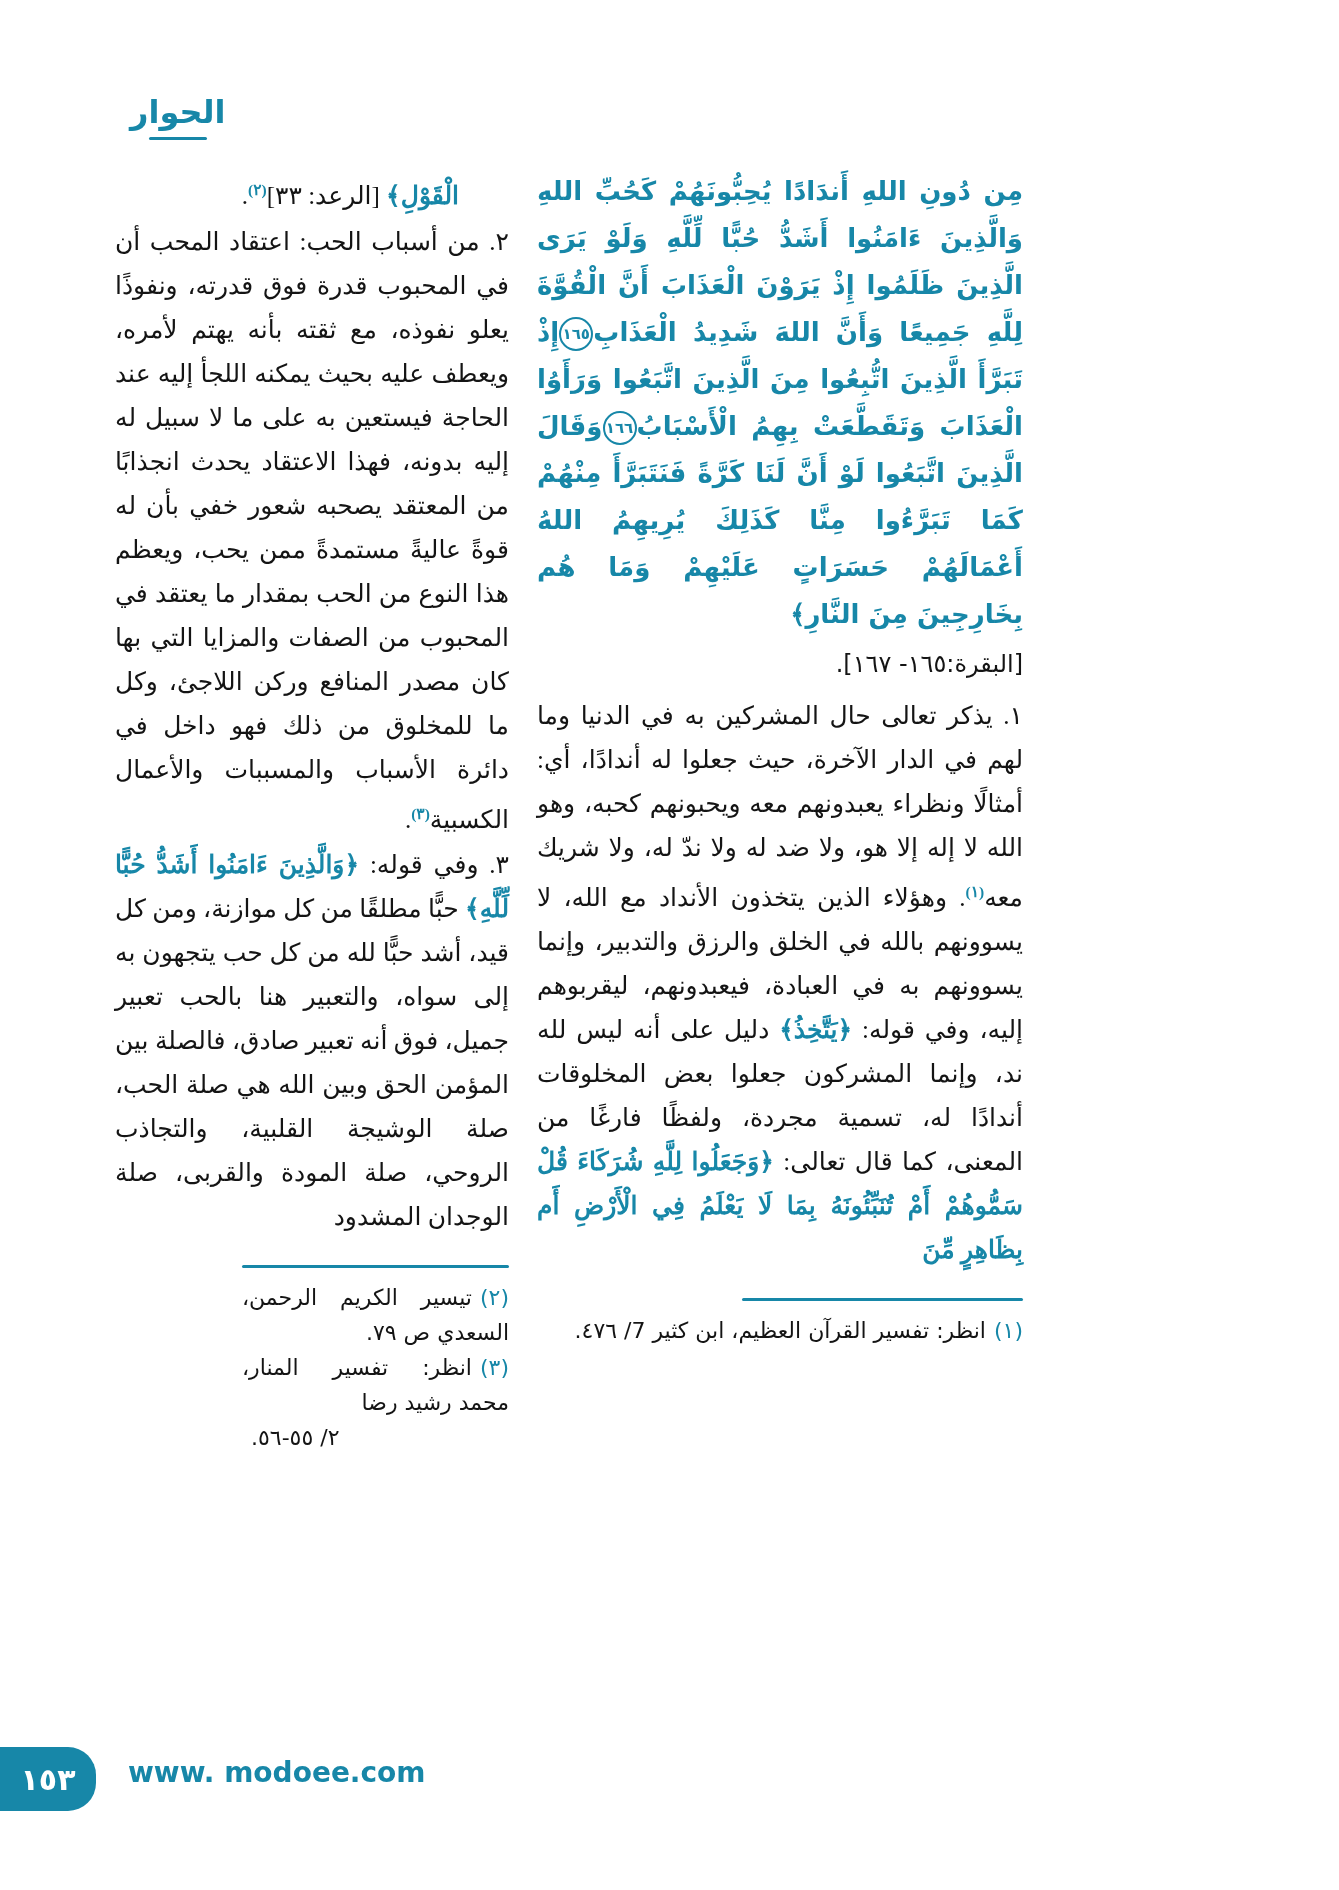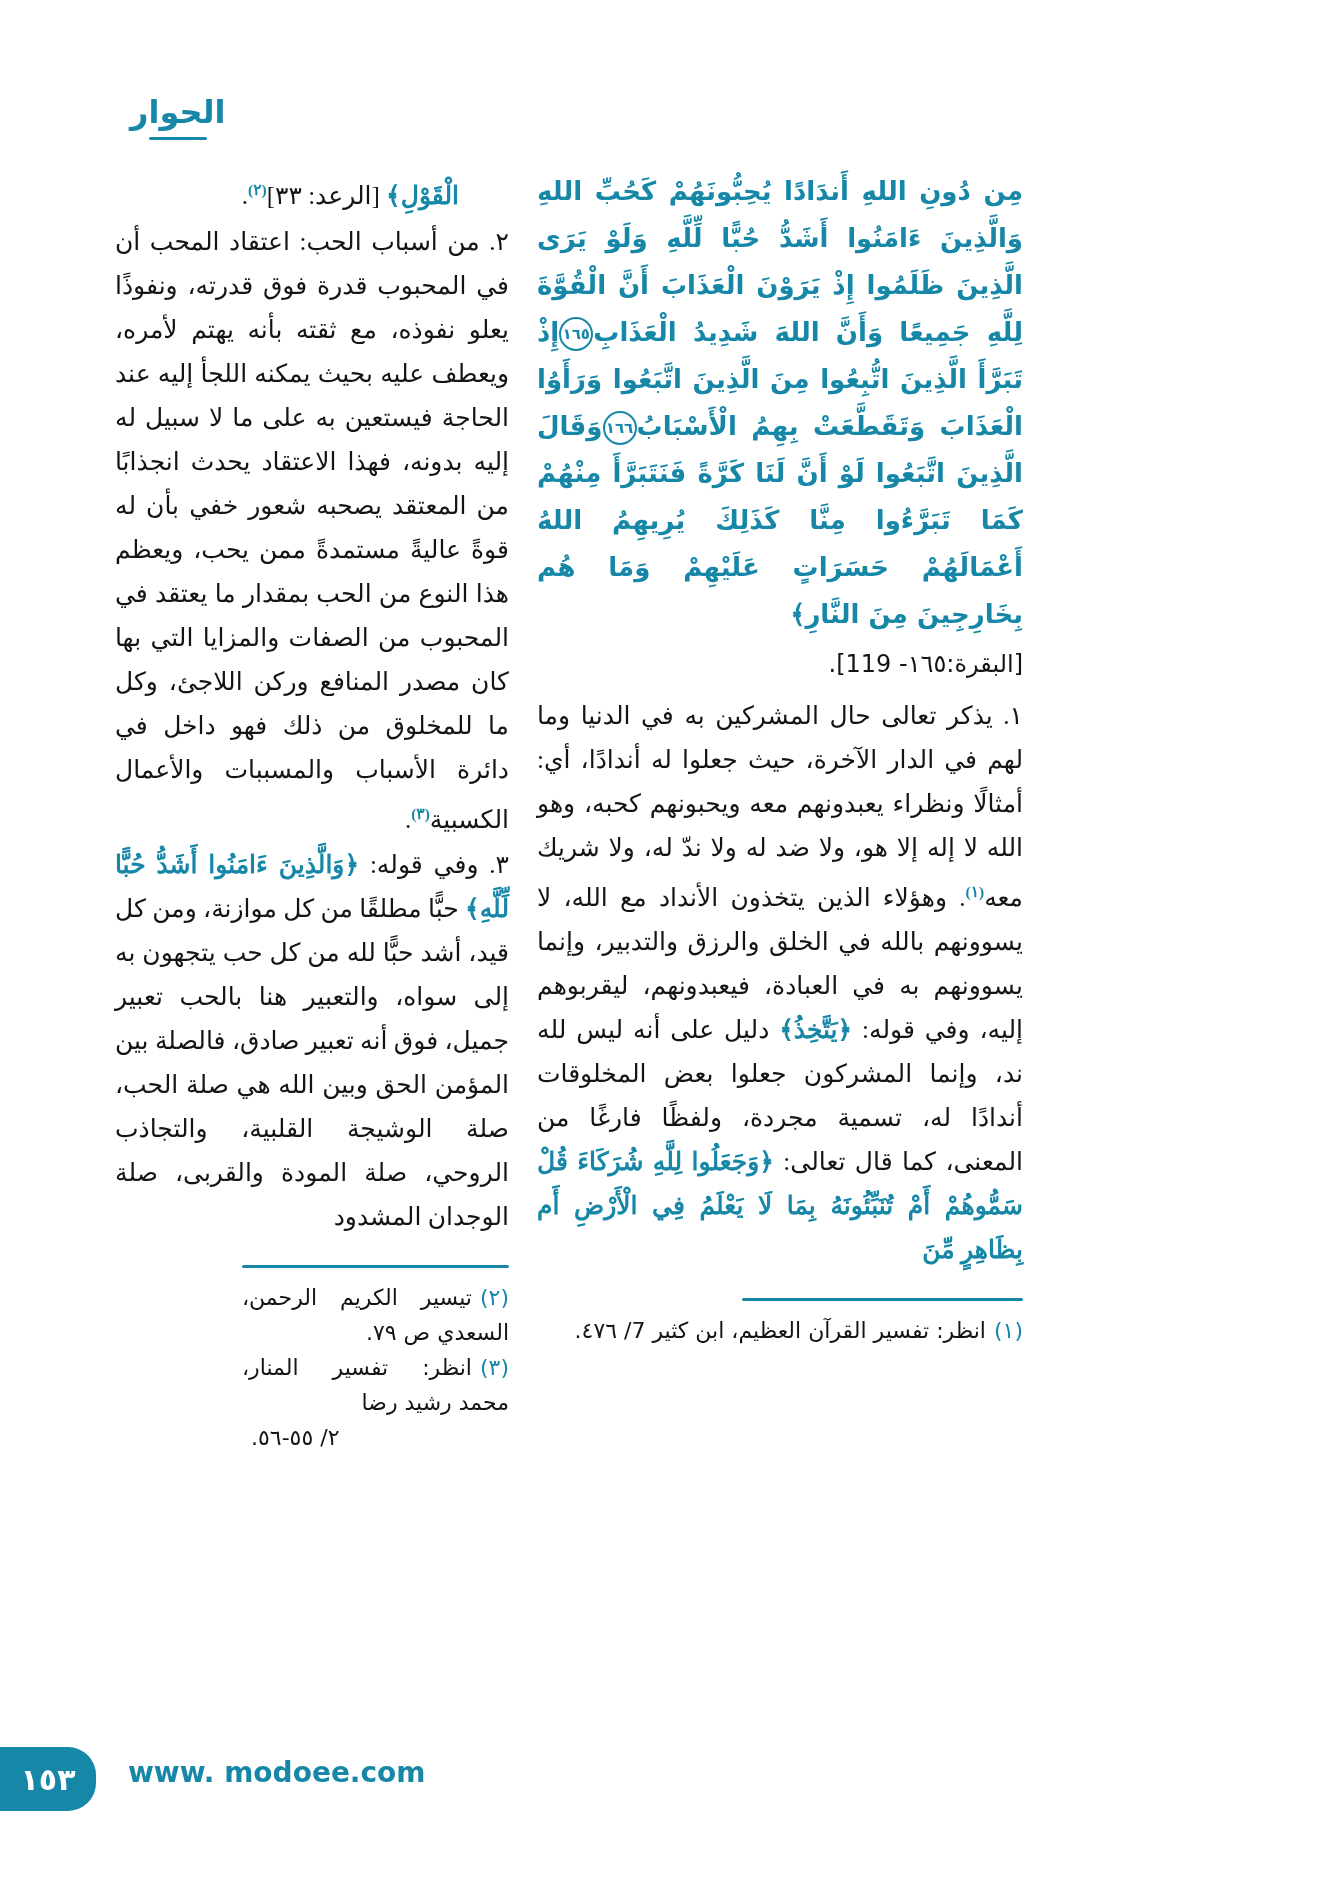--- a/index.html
+++ b/index.html
@@ -156,21 +156,21 @@
 
   <div class="header">
     <div class="header-title">الحوار</div>
     <div class="header-underline"></div>
   </div>
 
   <div class="content">
 
     <div class="col col-right">
       <p class="quran-block"><span class="seg-q">مِن دُونِ اللهِ أَندَادًا يُحِبُّونَهُمْ كَحُبِّ اللهِ وَالَّذِينَ ءَامَنُوا أَشَدُّ حُبًّا لِّلَّهِ وَلَوْ يَرَى الَّذِينَ ظَلَمُوا إِذْ يَرَوْنَ الْعَذَابَ أَنَّ الْقُوَّةَ لِلَّهِ جَمِيعًا وَأَنَّ اللهَ شَدِيدُ الْعَذَابِ</span><span class="seg-vnum">١٦٥</span><span class="seg-q">إِذْ تَبَرَّأَ الَّذِينَ اتُّبِعُوا مِنَ الَّذِينَ اتَّبَعُوا وَرَأَوُا الْعَذَابَ وَتَقَطَّعَتْ بِهِمُ الْأَسْبَابُ</span><span class="seg-vnum">١٦٦</span><span class="seg-q">وَقَالَ الَّذِينَ اتَّبَعُوا لَوْ أَنَّ لَنَا كَرَّةً فَنَتَبَرَّأَ مِنْهُمْ كَمَا تَبَرَّءُوا مِنَّا كَذَلِكَ يُرِيهِمُ اللهُ أَعْمَالَهُمْ حَسَرَاتٍ عَلَيْهِمْ وَمَا هُم بِخَارِجِينَ مِنَ النَّارِ﴾</span></p>
-      <p class="quran-ref">[البقرة:١٦٥- 119].</p>
+      <p class="quran-ref">[البقرة:١٦٥- ١٦٧].</p>
       <p class="body-text"><span class="seg-t">١. يذكر تعالى حال المشركين به في الدنيا وما لهم في الدار الآخرة، حيث جعلوا له أندادًا، أي: أمثالًا ونظراء يعبدونهم معه ويحبونهم كحبه، وهو الله لا إله إلا هو، ولا ضد له ولا ندّ له، ولا شريك معه</span><span class="seg-sup">(١)</span><span class="seg-t">. وهؤلاء الذين يتخذون الأنداد مع الله، لا يسوونهم بالله في الخلق والرزق والتدبير، وإنما يسوونهم به في العبادة، فيعبدونهم، ليقربوهم إليه، وفي قوله: </span><span class="seg-q">﴿يَتَّخِذُ﴾</span><span class="seg-t"> دليل على أنه ليس لله ند، وإنما المشركون جعلوا بعض المخلوقات أندادًا له، تسمية مجردة، ولفظًا فارغًا من المعنى، كما قال تعالى: </span><span class="seg-q">﴿وَجَعَلُوا لِلَّهِ شُرَكَاءَ قُلْ سَمُّوهُمْ أَمْ تُنَبِّئُونَهُ بِمَا لَا يَعْلَمُ فِي الْأَرْضِ أَم بِظَاهِرٍ مِّنَ</span></p>
 
       <div class="fn-sep fn-sep-right"></div>
       <div class="footnotes footnotes-right">
         <p class="footnote">
           <span class="fn-marker">(١)</span><span class="fn-text">انظر: تفسير القرآن العظيم، ابن كثير 7/ ٤٧٦.</span>
         </p>
       </div>
     </div>
 

